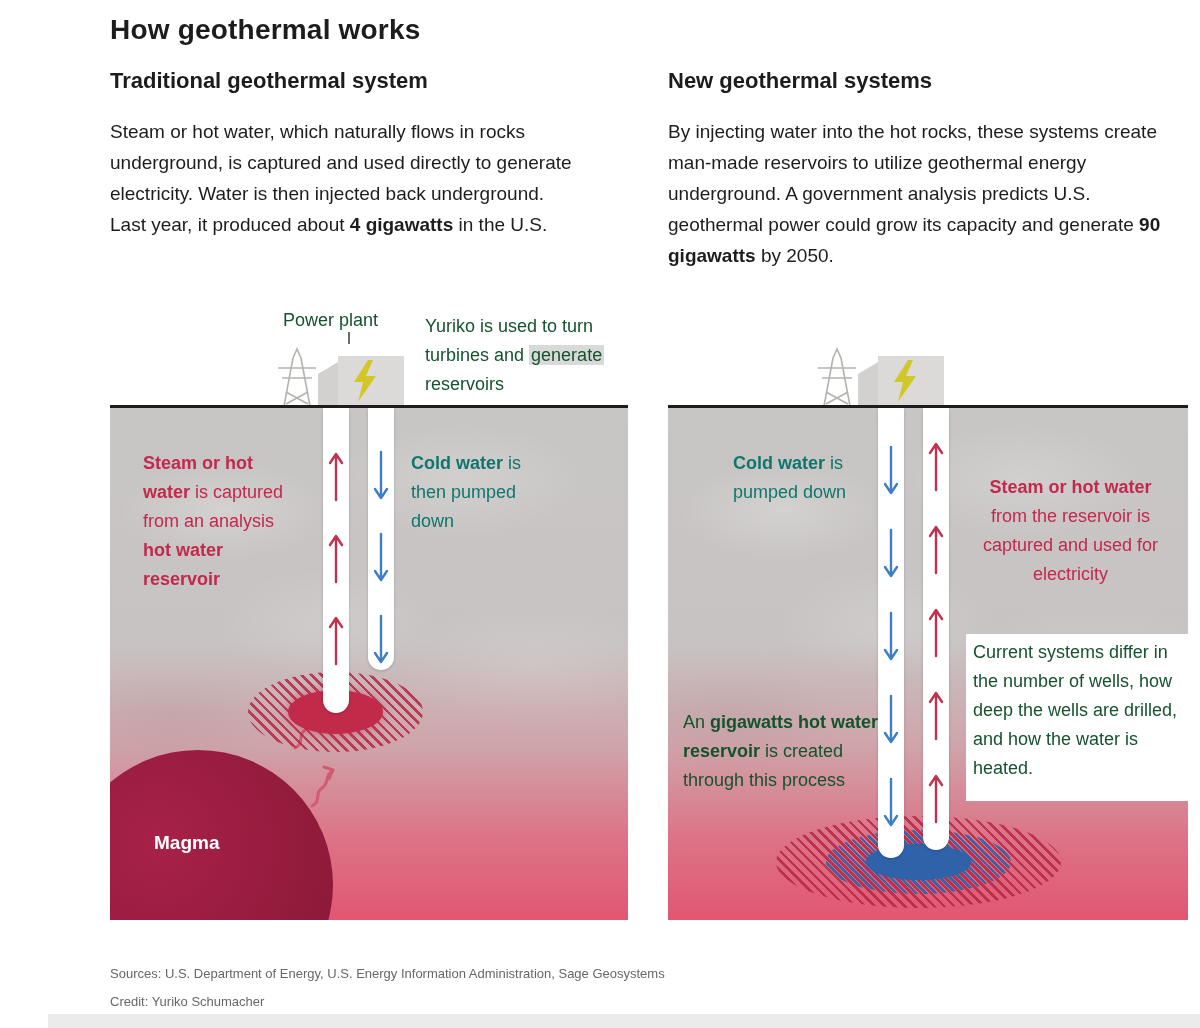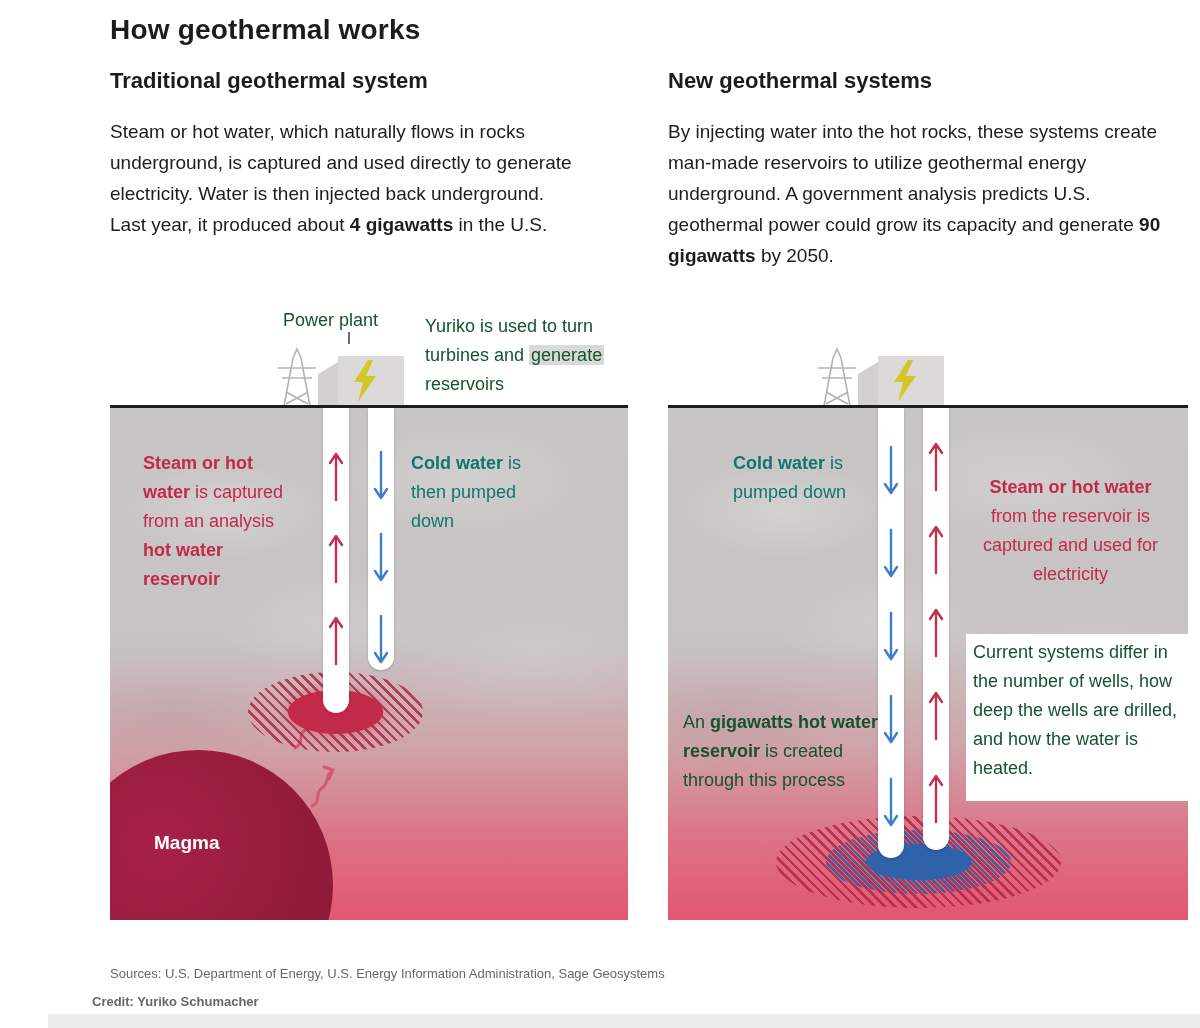--- a/index.html
+++ b/index.html
@@ -192,16 +192,16 @@
 
   <p class="abs note cold-text" style="left:685px;top:449px;width:155px;"><b>Cold water</b><span> is pumped down</span></p>
 
   <p class="abs note hot-text" style="left:925px;top:473px;width:195px;text-align:center;"><b>Steam or hot water</b><span> from the reservoir is captured and used for electricity</span></p>
 
   <p class="abs note dark-text" style="left:635px;top:708px;width:200px;"><span>An </span><b>gigawatts hot water reservoir</b><span> is created through this process</span></p>
 
   <p class="abs note dark-text panel" style="left:918px;top:634px;width:222px;">Current systems differ in the number of wells, how deep the wells are drilled, and how the water is heated.</p>
 
   <p class="abs footer-line" style="left:62px;top:966px;">Sources: U.S. Department of Energy, U.S. Energy Information Administration, Sage Geosystems</p>
-  <p class="abs footer-line" style="left:44px;top:994px;font-weight:bold;">Credit: Yuriko Schumacher</p>
+  <p class="abs footer-line" style="left:62px;top:994px;">Credit: Yuriko Schumacher</p>
 
   <div class="abs page-edge"></div>
 </div>
 
 </body></html>

